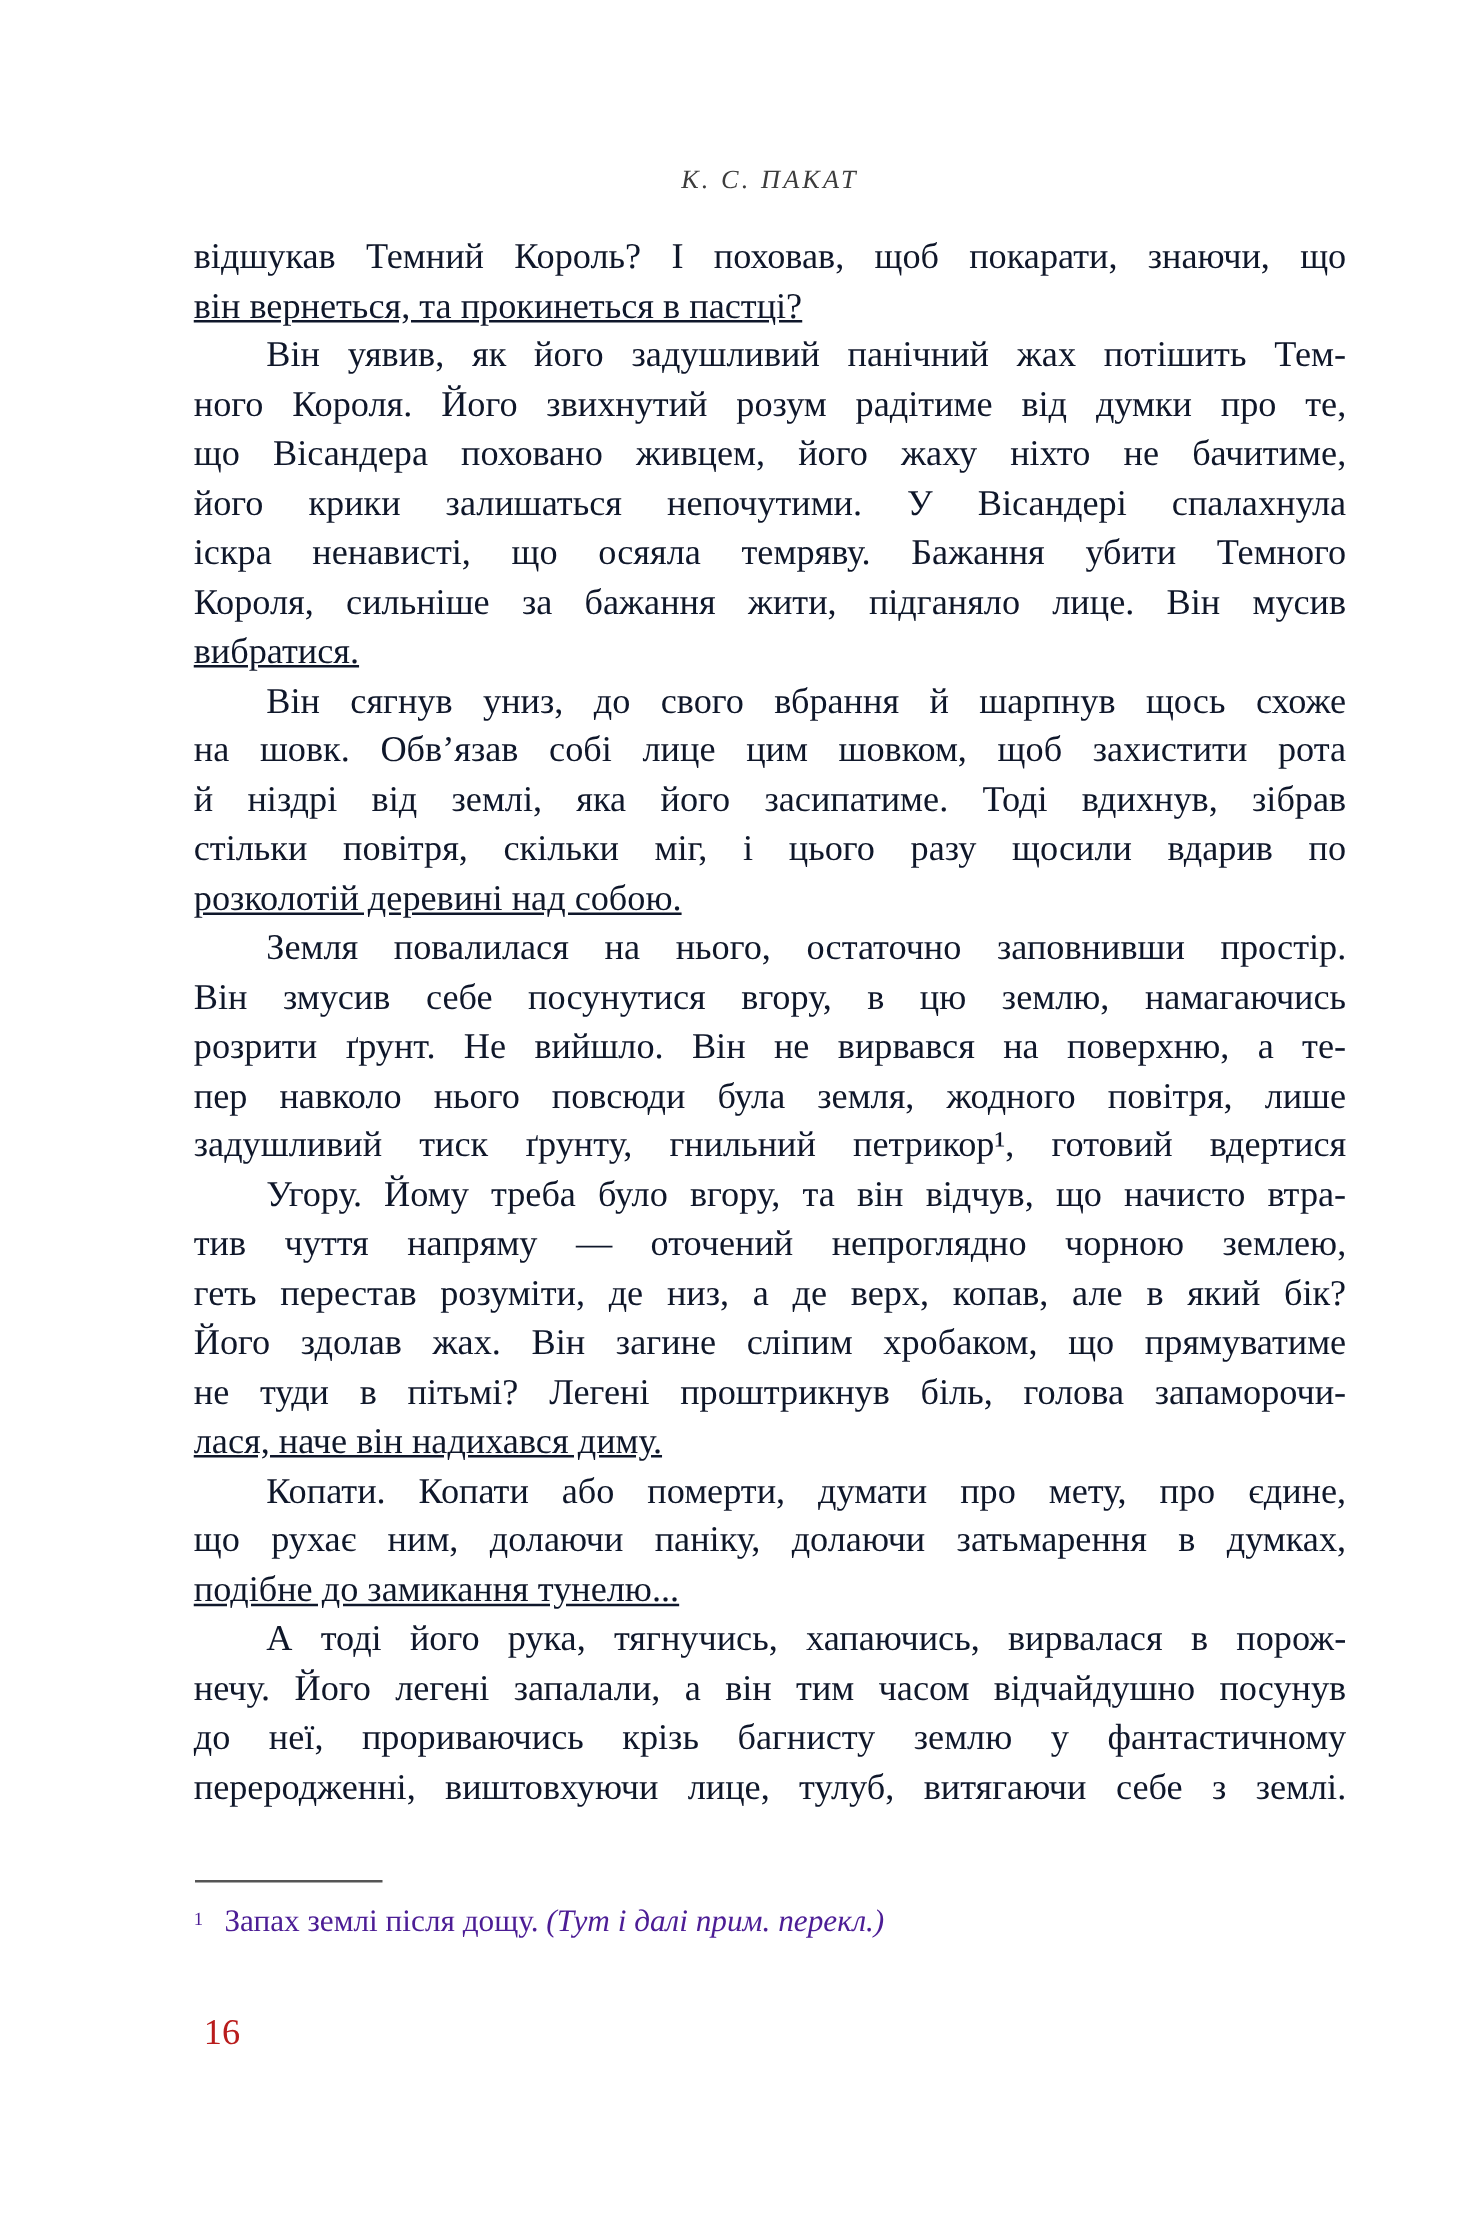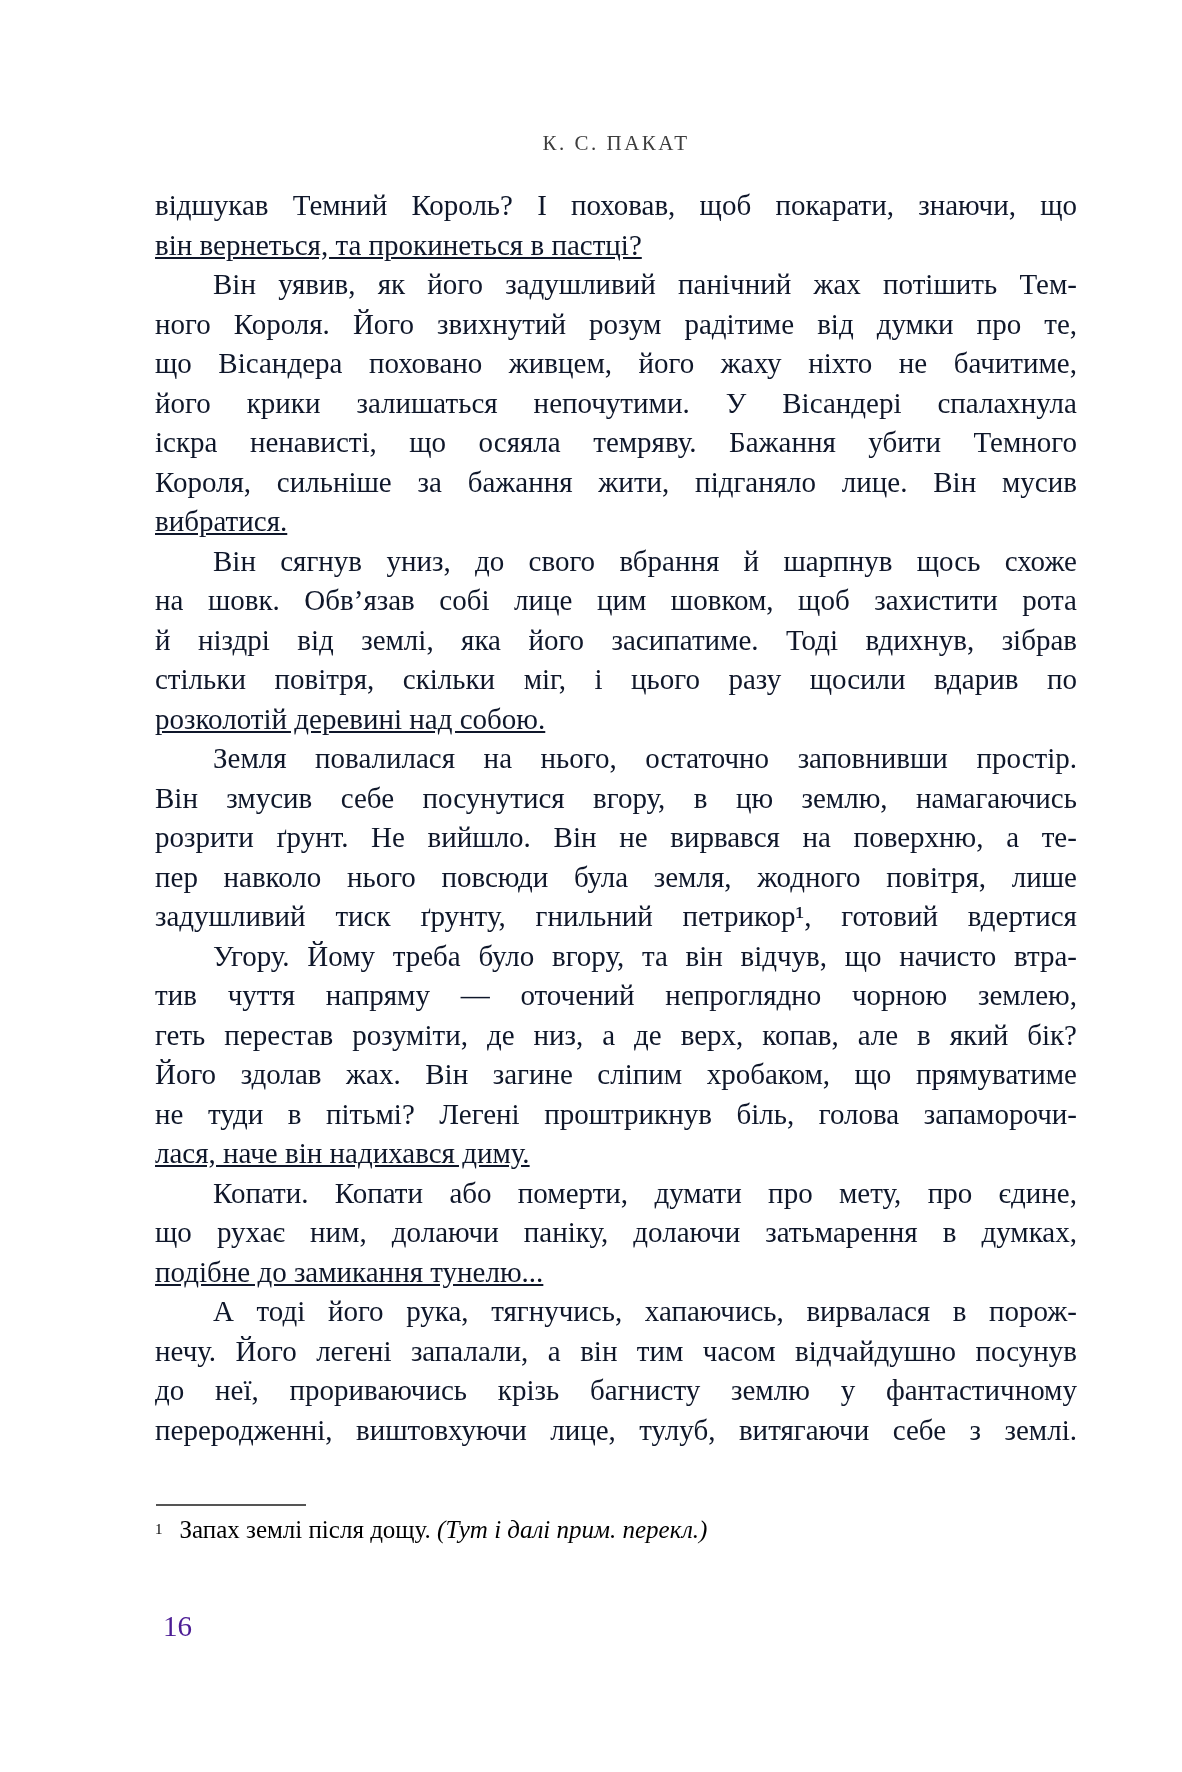--- a/index.html
+++ b/index.html
@@ -19,20 +19,21 @@
   .running-head {
     position: absolute;
     top: 131px;
     left: 155px;
     width: 922px;
     text-align: center;
     font-size: 21px;
     letter-spacing: 2.5px;
     color: #3d3d3d;
     white-space: nowrap;
+    font-style: italic;
   }
   .text-block {
     position: absolute;
     top: 186px;
     left: 155px;
     width: 922px;
     font-size: 29px;
     color: #0f172a;
   }
   .line {
@@ -55,36 +56,36 @@
     left: 156px;
     width: 150px;
     border-top: 2px solid #555555;
   }
   .footnote {
     position: absolute;
     top: 1516px;
     left: 155px;
     width: 922px;
     font-size: 25px;
-    line-height: 28px;
-    color: #000000;
+    line-height: 43px;
+    color: #4c1d95;
   }
   .footnote sup {
     font-size: 15px;
     vertical-align: top;
     position: relative;
     top: -1px;
     margin-right: 17px;
   }
   .page-number {
     position: absolute;
     top: 1610px;
     left: 163px;
     font-size: 29px;
-    color: #4c1d95;
+    color: #b91c1c;
   }
 </style>
 </head>
 <body>
 
 <div class="book-page">
 
   <div class="running-head">К. С. ПАКАТ</div>
 
   <div class="text-block" id="text-block">

